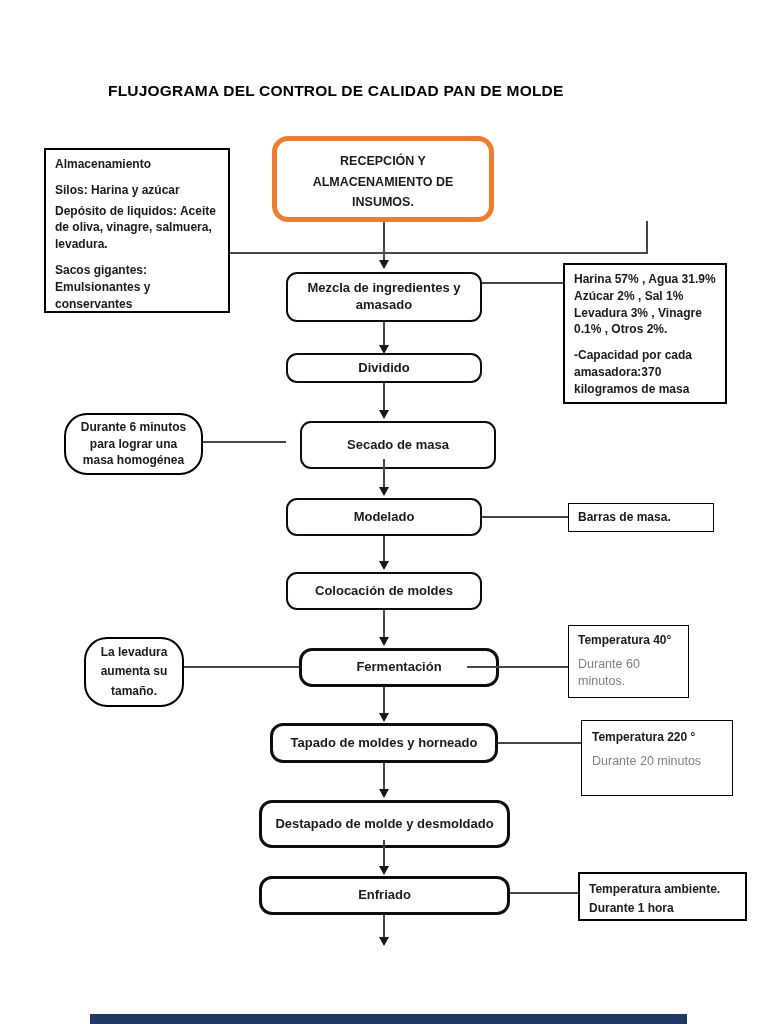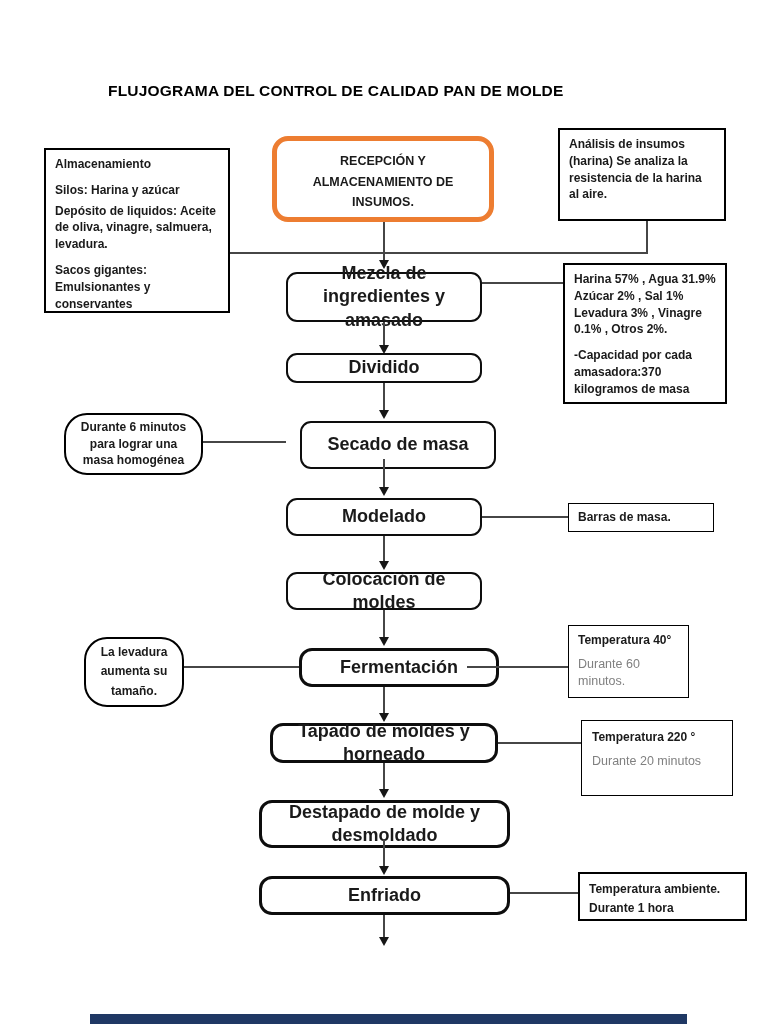--- a/index.html
+++ b/index.html
@@ -7,21 +7,21 @@
     position:relative;width:768px;height:1024px;background:#ffffff;overflow:hidden;
     font-family:"Liberation Sans","DejaVu Sans",sans-serif;color:#111;
   }
   .title{
     position:absolute;left:108px;top:82px;font-size:15.5px;font-weight:bold;
     letter-spacing:.2px;color:#000;white-space:nowrap;
   }
   .box{position:absolute;box-sizing:border-box;background:#fff;}
   .flowbox{
     border:2.5px solid #0d0d0d;border-radius:11px;display:flex;align-items:center;
-    justify-content:center;text-align:center;font-weight:bold;font-size:18px;
+    justify-content:center;text-align:center;font-weight:bold;font-size:13px;
     line-height:1.3;padding:2px 8px;color:#1a1a1a;
   }
   .flowbox.thick{border-width:3px;border-radius:13px;}
   .startbox{
     border:5px solid #ED7D31;border-radius:16px;display:flex;align-items:flex-start;
     justify-content:center;text-align:center;font-weight:bold;font-size:12.5px;
     line-height:1.65;padding:10px 12px 2px;color:#1a1a1a;
   }
   .notebox{
     border:2px solid #000;font-weight:bold;font-size:12px;line-height:1.4;
@@ -53,23 +53,20 @@
     <p>Almacenamiento</p>
     <p style="margin-bottom:4px;">Silos: Harina y azúcar</p>
     <p>Depósito de liquidos: Aceite de oliva, vinagre, salmuera, levadura.</p>
     <p>Sacos gigantes: Emulsionantes y conservantes</p>
   </div>
 
   <div class="box startbox" style="left:272px;top:136px;width:222px;height:86px;">
     <span>RECEPCIÓN Y ALMACENAMIENTO DE INSUMOS.</span>
   </div>
 
-  <div class="box notebox" style="left:558px;top:128px;width:168px;height:93px;">
-    <span>Análisis de insumos (harina) Se analiza la resistencia de la harina al aire.</span>
-  </div>
 
   <div class="vline" style="left:383px;top:222px;height:39px;"></div>
   <div class="ahead" style="left:379px;top:260px;"></div>
   <div class="hline" style="left:230px;top:252px;width:418px;"></div>
   <div class="vline" style="left:646px;top:221px;height:32px;"></div>
 
   <div class="box flowbox" style="left:286px;top:272px;width:196px;height:50px;">
     <span>Mezcla de ingredientes y amasado</span>
   </div>
 

